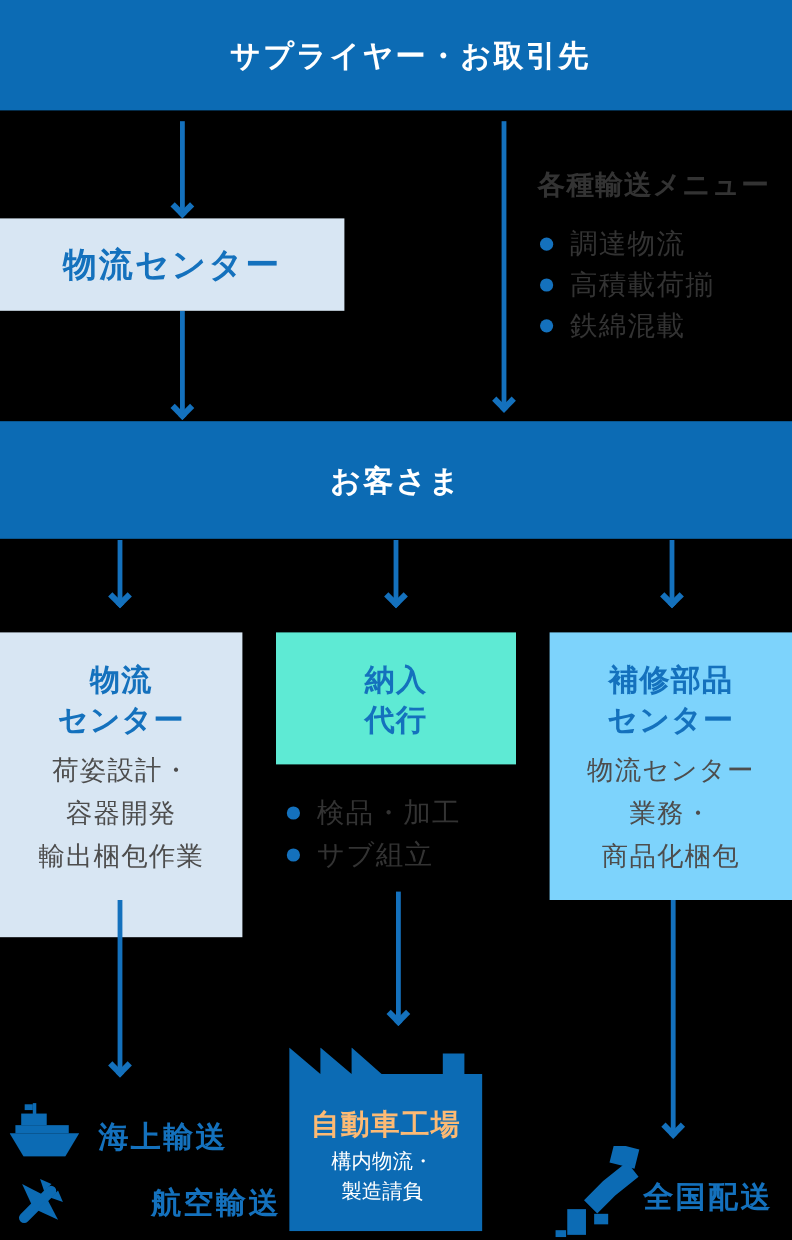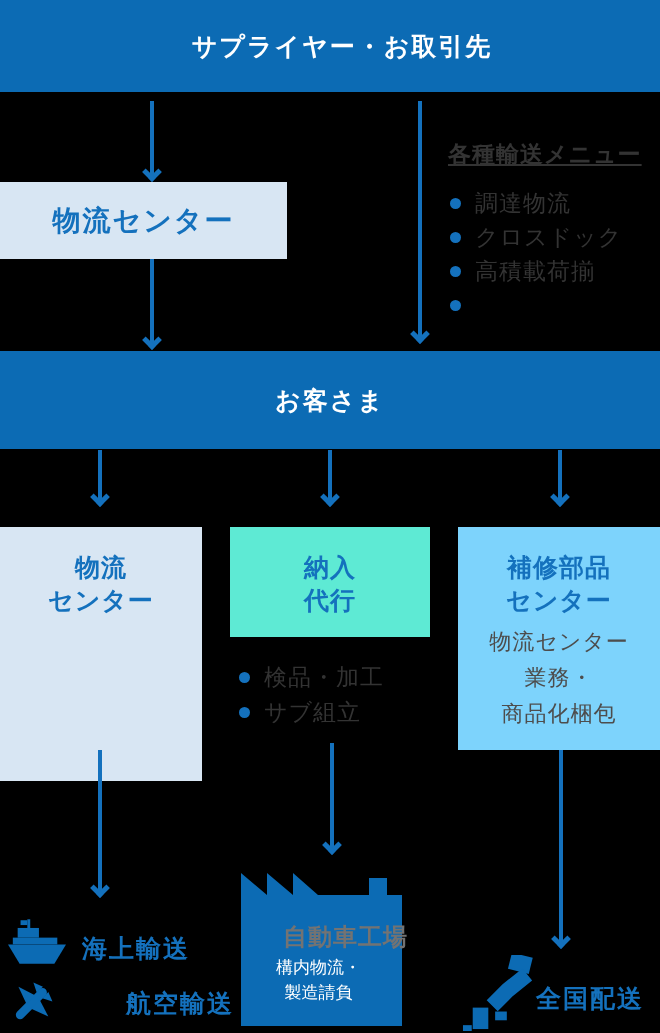--- a/index.html
+++ b/index.html
@@ -23,39 +23,39 @@
   }
   
   #box-logistics{
     position:absolute;left:0;top:182px;width:287px;height:77px;background:#d8e6f3;
     display:flex;align-items:center;justify-content:center;
     color:#1471bd;font-size:28px;font-weight:700;letter-spacing:2px;
   }
   
   #menu-title{
     position:absolute;left:448px;top:140px;width:210px;height:28px;
-    color:#333;font-size:23px;font-weight:700;letter-spacing:1px;line-height:28px;text-decoration:underline;
+    color:#333;font-size:23px;font-weight:700;letter-spacing:1px;line-height:28px;
   }
   #menu-list{position:absolute;left:450px;top:186px;margin:0;padding:0;list-style:none;}
   #menu-list li{height:34px;display:flex;align-items:center;color:#333;font-size:23px;letter-spacing:1px;}
   .dot{width:11px;height:11px;border-radius:50%;background:#1471bd;margin-right:14px;flex:0 0 auto;}
   
   .col-box{position:absolute;top:527px;box-sizing:border-box;padding-top:24px;text-align:center;}
   #col-left{left:0;width:202px;height:254px;background:#d8e6f3;}
   #col-mid{left:230px;width:200px;height:110px;background:#5eead4;}
   #col-right{left:458px;width:202px;height:223px;background:#7dd3fc;}
   .col-title{color:#1471bd;font-size:25px;font-weight:700;line-height:33px;letter-spacing:1px;}
   .col-body{margin-top:7px;color:#4d4d4d;font-size:22px;line-height:36px;letter-spacing:1px;}
   #mid-bullets{position:absolute;left:228px;top:649px;margin:11px;padding:0;list-style:none;}
   #mid-bullets li{height:35px;display:flex;align-items:center;color:#333;font-size:23px;letter-spacing:1px;}
   
   #factory-svg{position:absolute;left:241px;top:873px;}
   #factory-title{
     position:absolute;left:241px;top:921px;width:161px;text-align:center;
-    color:#737373;font-size:24px;font-weight:700;letter-spacing:1px;padding-left:24px;
+    color:#fdba74;font-size:24px;font-weight:700;letter-spacing:1px;
   }
   #factory-body{
     position:absolute;left:241px;top:955px;width:155px;text-align:center;
     color:#fff;font-size:17px;line-height:25px;
   }
   
   .b-label{position:absolute;color:#1471bd;font-size:25px;font-weight:700;letter-spacing:2px;line-height:30px;}
   #label-sea{left:82px;top:933px;}
   #label-air{left:82px;top:988px;margin-left:44px;}
   #label-nationwide{left:536px;top:983px;}
@@ -81,43 +81,45 @@
   </div>
 
   <div id="menu-title">各種輸送メニュー</div>
   <ul id="menu-list">
     <li>
         <span class="dot"></span>
         <span>調達物流</span>
       </li>
     <li>
         <span class="dot"></span>
-        <span>クロスドック</span>
-      </li>
-    <li>
-        <span class="dot"></span>
         <span>高積載荷揃</span>
       </li>
     <li>
         <span class="dot"></span>
+        <span>鉄綿混載</span>
       </li>
   </ul>
 
   <div id="banner-customer" class="banner">
     <span>お客さま</span>
   </div>
 
   <div class="arrow" style="left:98px;top:450px;height:51px;"></div>
   <div class="arrow" style="left:328px;top:450px;height:51px;"></div>
   <div class="arrow" style="left:558px;top:450px;height:51px;"></div>
 
   <div id="col-left" class="col-box">
     <div class="col-title">
       <span>物流</span><br>
       <span>センター</span>
+    </div>
+    <div class="col-body">
+      <span>荷姿設計・</span><br>
+      <span>容器開発</span><br>
+      <span>輸出梱包作業</span>
     </div>
   </div>
 
   <div id="col-mid" class="col-box">
     <div class="col-title">
       <span>納入</span><br>
       <span>代行</span>
     </div>
   </div>
   <ul id="mid-bullets">

